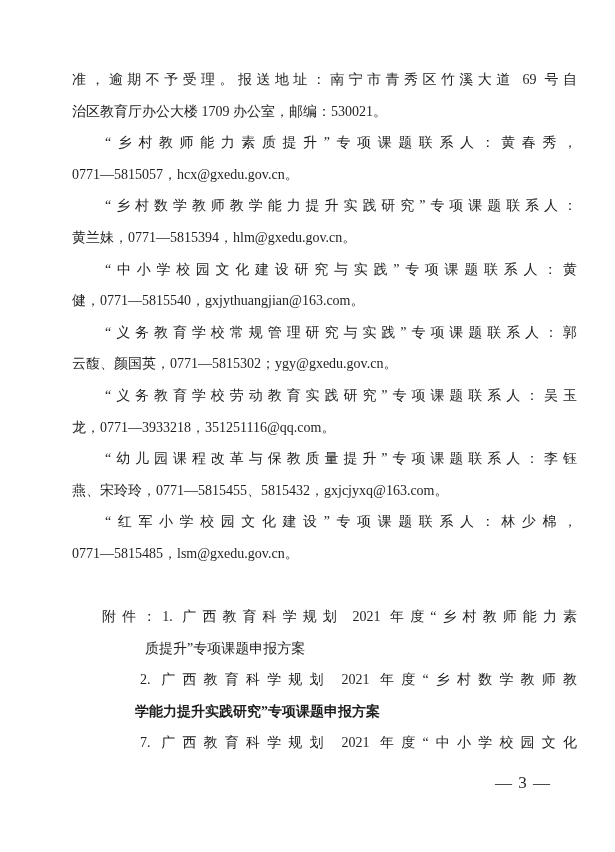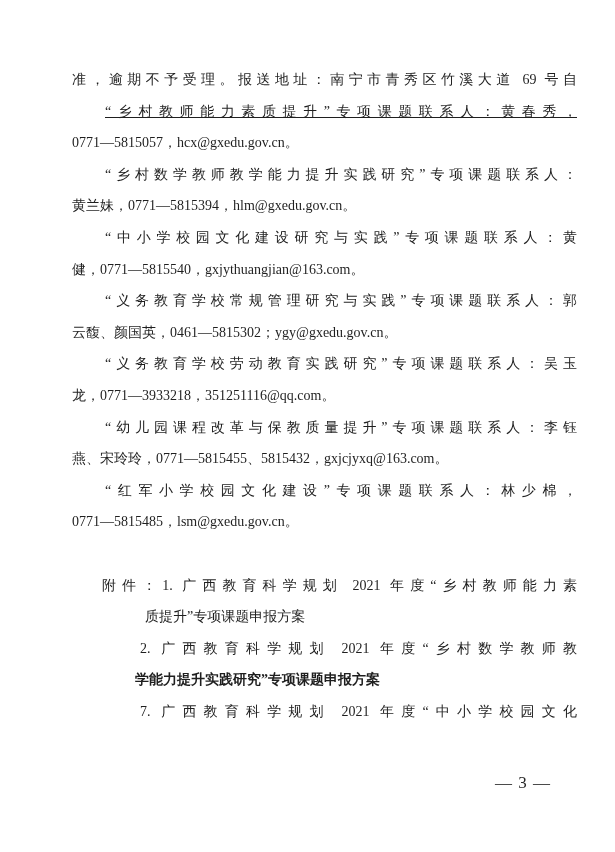--- a/index.html
+++ b/index.html
@@ -43,28 +43,29 @@
     letter-spacing: 1px;
     color: #2a2a2a;
   }
 </style>
 </head>
 <body>
 
 <div class="page">
   <div class="content">
       <div class="line just">准，逾期不予受理。报送地址：南宁市青秀区竹溪大道 69 号自</div>
-      <div class="line just" style="padding-left: 33px; text-decoration: underline;">“乡村教师能力素质提升”专项课题联系人：黄春秀，</div>
+      <div class="line">治区教育厅办公大楼 1709 办公室，邮编：530021。</div>
+      <div class="line just" style="padding-left: 33px;">“乡村教师能力素质提升”专项课题联系人：黄春秀，</div>
       <div class="line">0771—5815057，hcx@gxedu.gov.cn。</div>
       <div class="line just" style="padding-left: 33px;">“乡村数学教师教学能力提升实践研究”专项课题联系人：</div>
       <div class="line">黄兰妹，0771—5815394，hlm@gxedu.gov.cn。</div>
       <div class="line just" style="padding-left: 33px;">“中小学校园文化建设研究与实践”专项课题联系人：黄</div>
       <div class="line">健，0771—5815540，gxjythuangjian@163.com。</div>
       <div class="line just" style="padding-left: 33px;">“义务教育学校常规管理研究与实践”专项课题联系人：郭</div>
-      <div class="line">云馥、颜国英，0461—5815302；ygy@gxedu.gov.cn。</div>
+      <div class="line">云馥、颜国英，0771—5815302；ygy@gxedu.gov.cn。</div>
       <div class="line just" style="padding-left: 33px;">“义务教育学校劳动教育实践研究”专项课题联系人：吴玉</div>
       <div class="line">龙，0771—3933218，351251116@qq.com。</div>
       <div class="line just" style="padding-left: 33px;">“幼儿园课程改革与保教质量提升”专项课题联系人：李钰</div>
       <div class="line">燕、宋玲玲，0771—5815455、5815432，gxjcjyxq@163.com。</div>
       <div class="line just" style="padding-left: 33px;">“红军小学校园文化建设”专项课题联系人：林少棉，</div>
       <div class="line">0771—5815485，lsm@gxedu.gov.cn。</div>
       <div class="line"></div>
       <div class="line just" style="padding-left: 30px;">附件：1. 广西教育科学规划 2021 年度“乡村教师能力素</div>
       <div class="line" style="padding-left: 73px;">质提升”专项课题申报方案</div>
       <div class="line just" style="padding-left: 68px;">2. 广西教育科学规划 2021 年度“乡村数学教师教</div>

